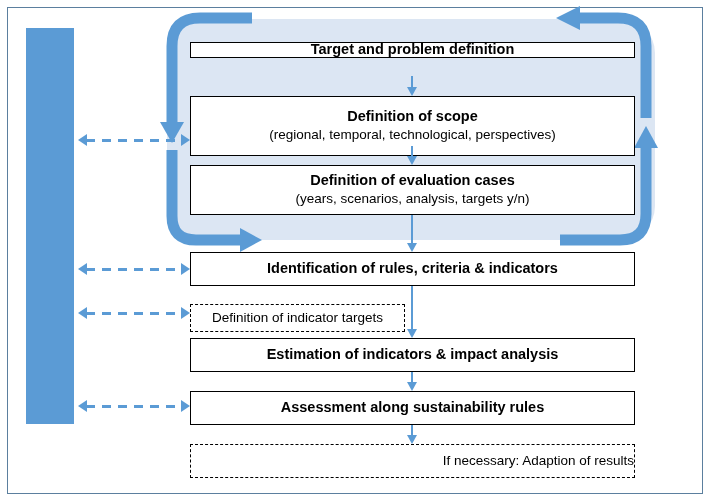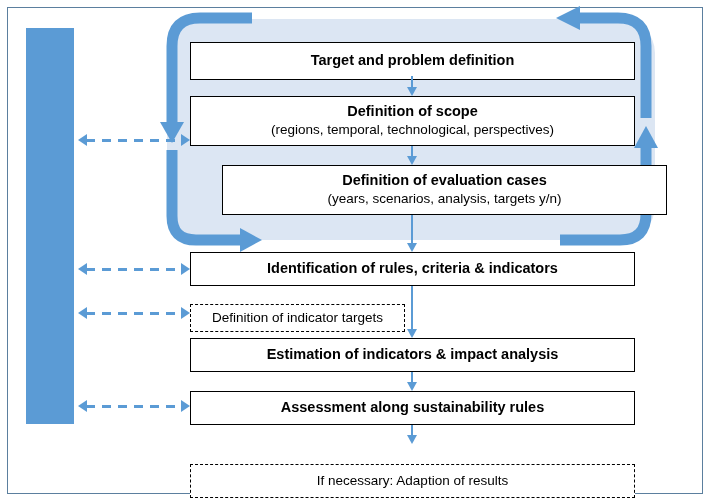--- a/index.html
+++ b/index.html
@@ -62,28 +62,28 @@
     display:flex;flex-direction:column;
     align-items:center;justify-content:center;
     text-align:center;
     color:#000;
   }
   .pbox .title{font-size:14.5px;font-weight:bold;line-height:1.2;}
   .pbox .sub{font-size:13.5px;font-weight:normal;line-height:1.25;margin-top:1px;}
   .pbox.dashed{border:1.6px dashed #000000;}
   .pbox.plain .title{font-weight:normal;font-size:13.5px;}
 
-  #box-target{top:42px;height:38px;}
-  #box-scope{top:96px;height:50px;}
-  #box-cases{top:165px;height:50px;margin-left:32px;}
+  #box-target{top:42px;height:16px;}
+  #box-scope{top:96px;height:60px;}
+  #box-cases{top:165px;height:50px;}
   #box-identification{top:252px;height:34px;text-align:right;}
   #box-indicator-targets{top:304px;height:28px;left:190px;width:215px;}
   #box-estimation{top:338px;height:34px;}
   #box-assessment{top:391px;height:34px;}
-  #box-adaption{top:464px;height:34px;}
+  #box-adaption{top:444px;height:34px;align-items:flex-end;}
 
   
   .vconn{
     position:absolute;
     left:411px;width:2px;
     background:#5b9bd5;
   }
   .vconn:after{
     content:"";
     position:absolute;
@@ -156,21 +156,21 @@
 
   <div class="stakeholder-bar"></div>
   <div class="stakeholder-label">Stakeholder Involvement</div>
 
   <div class="pbox" id="box-target">
     <div class="title">Target and problem definition</div>
   </div>
 
   <div class="pbox" id="box-scope">
     <div class="title">Definition of scope</div>
-    <div class="sub">(regions, temporal, technological, perspectives)</div>
+    <div class="sub">(regional, temporal, technological, perspectives)</div>
   </div>
 
   <div class="pbox" id="box-cases">
     <div class="title">Definition of evaluation cases</div>
     <div class="sub">(years, scenarios, analysis, targets y/n)</div>
   </div>
 
   <div class="pbox" id="box-identification">
     <div class="title">Identification of rules, criteria &amp; indicators</div>
   </div>

